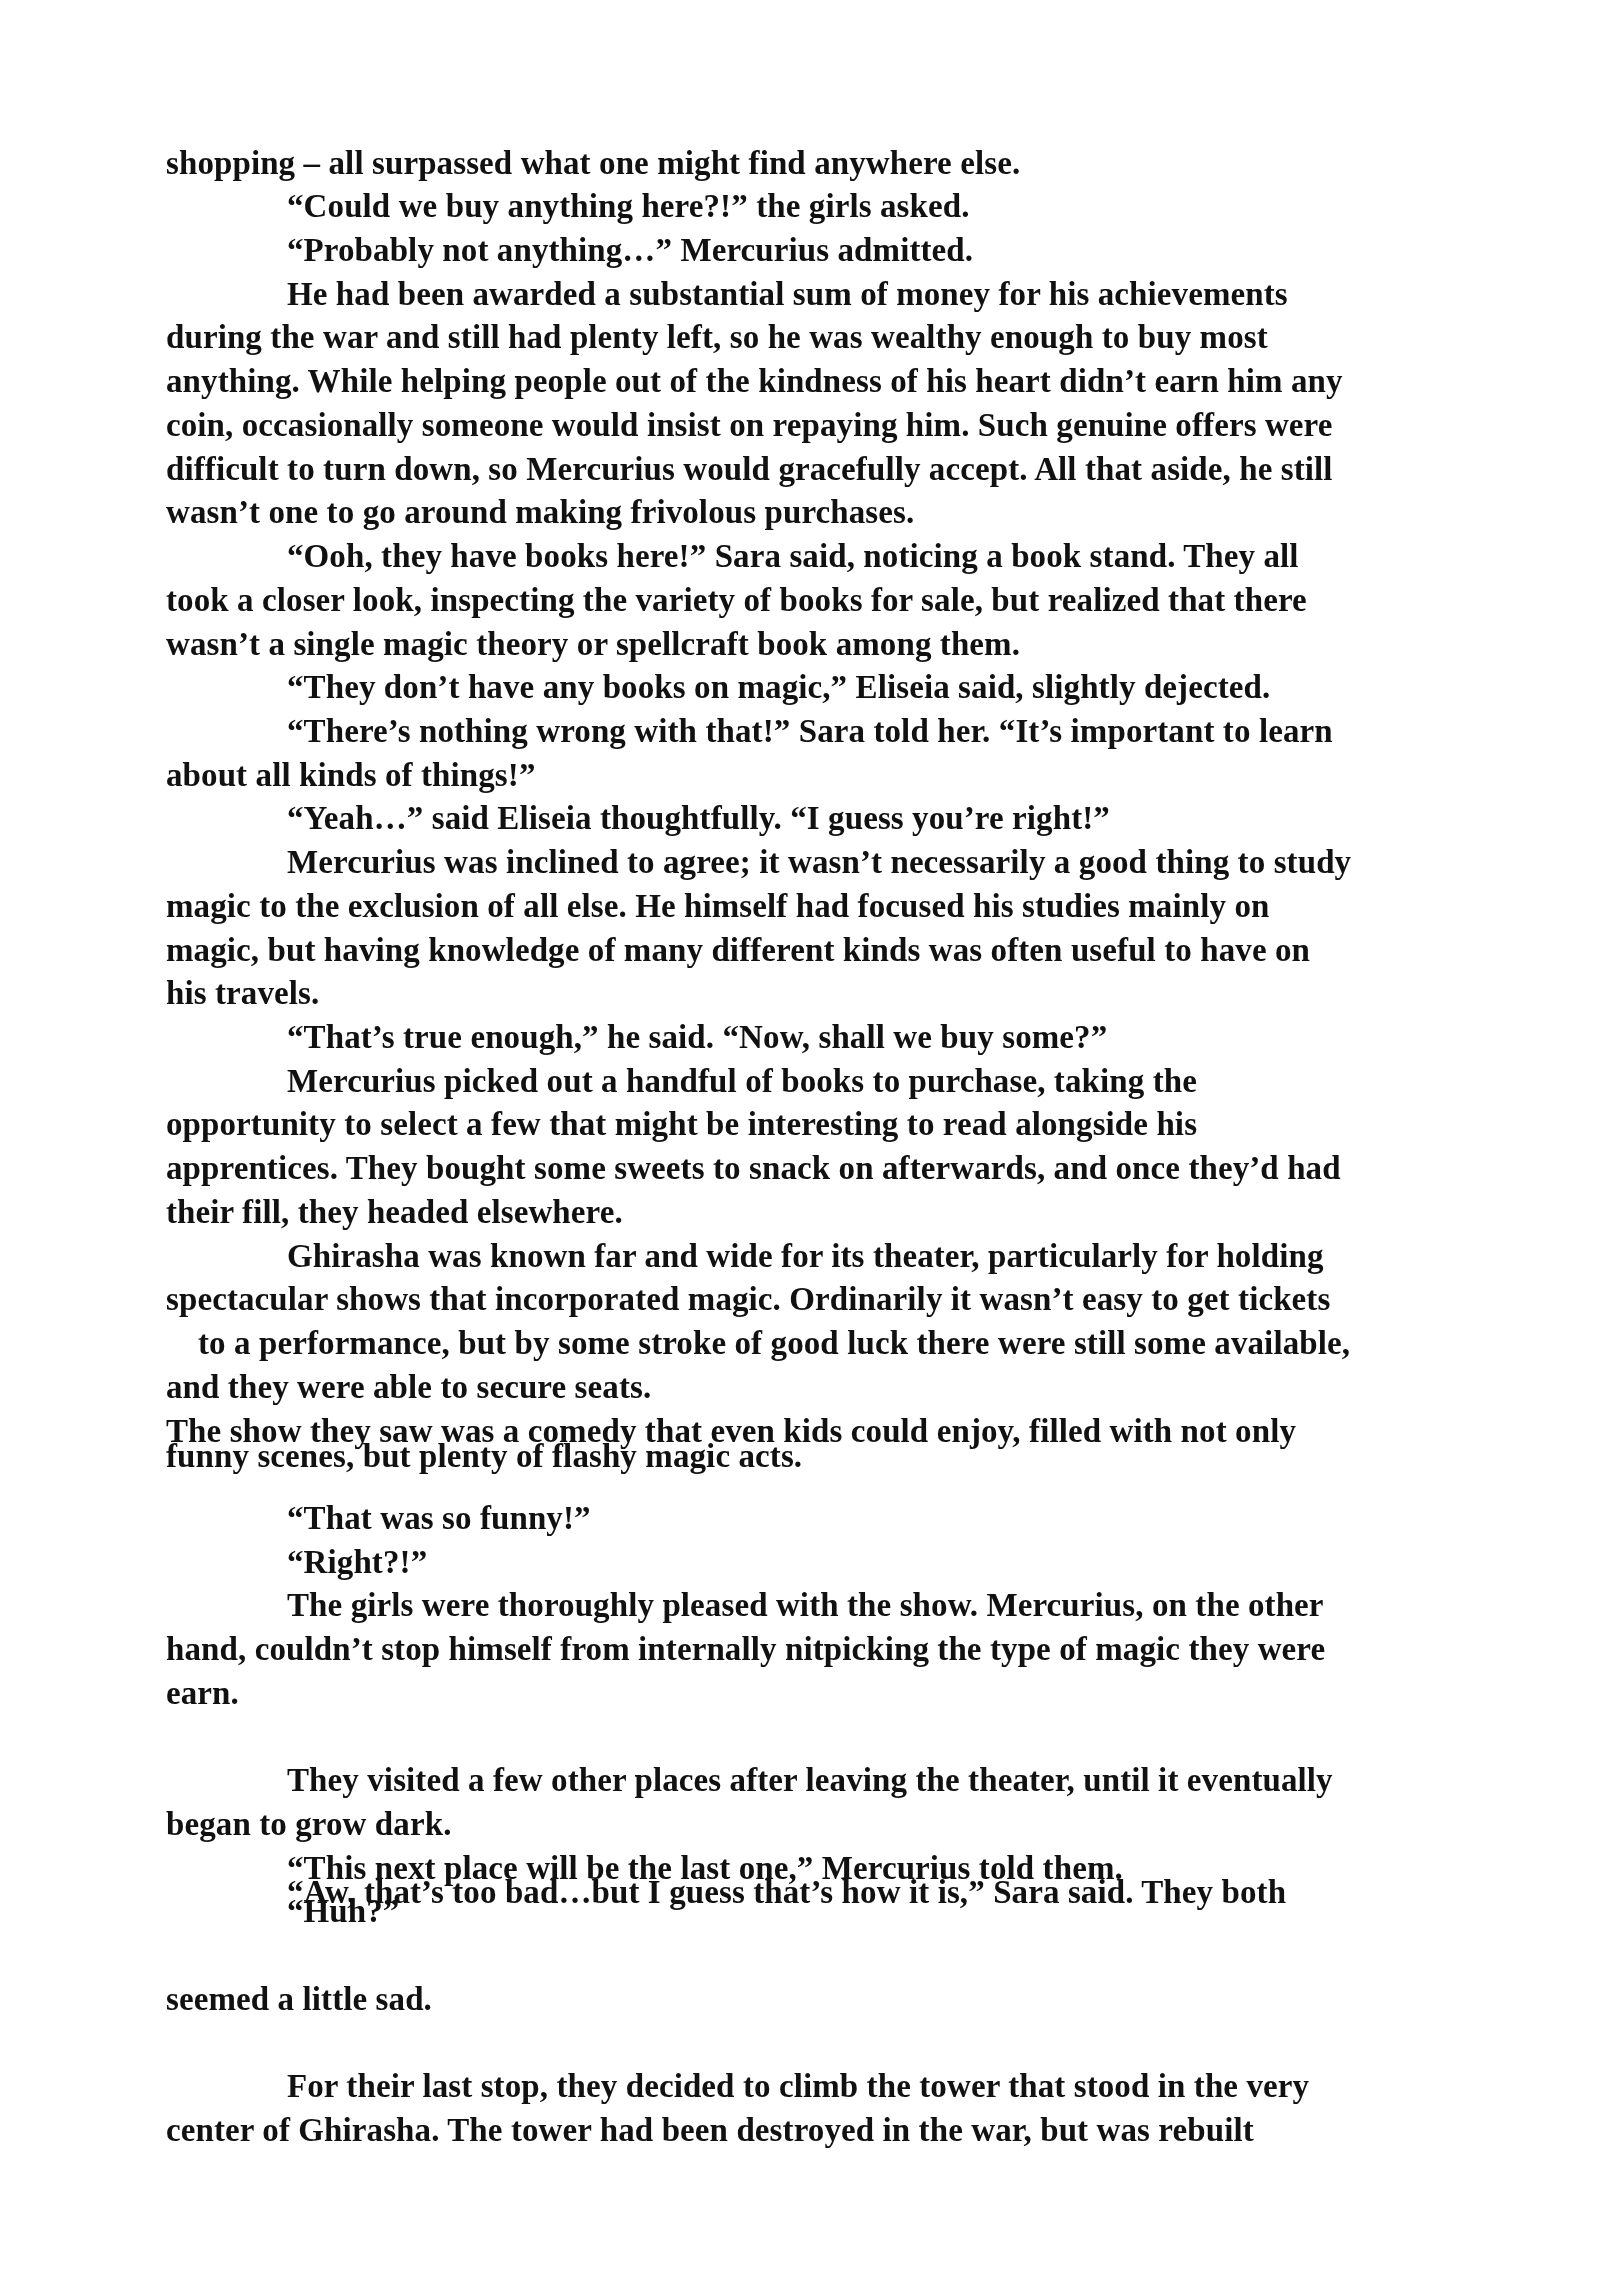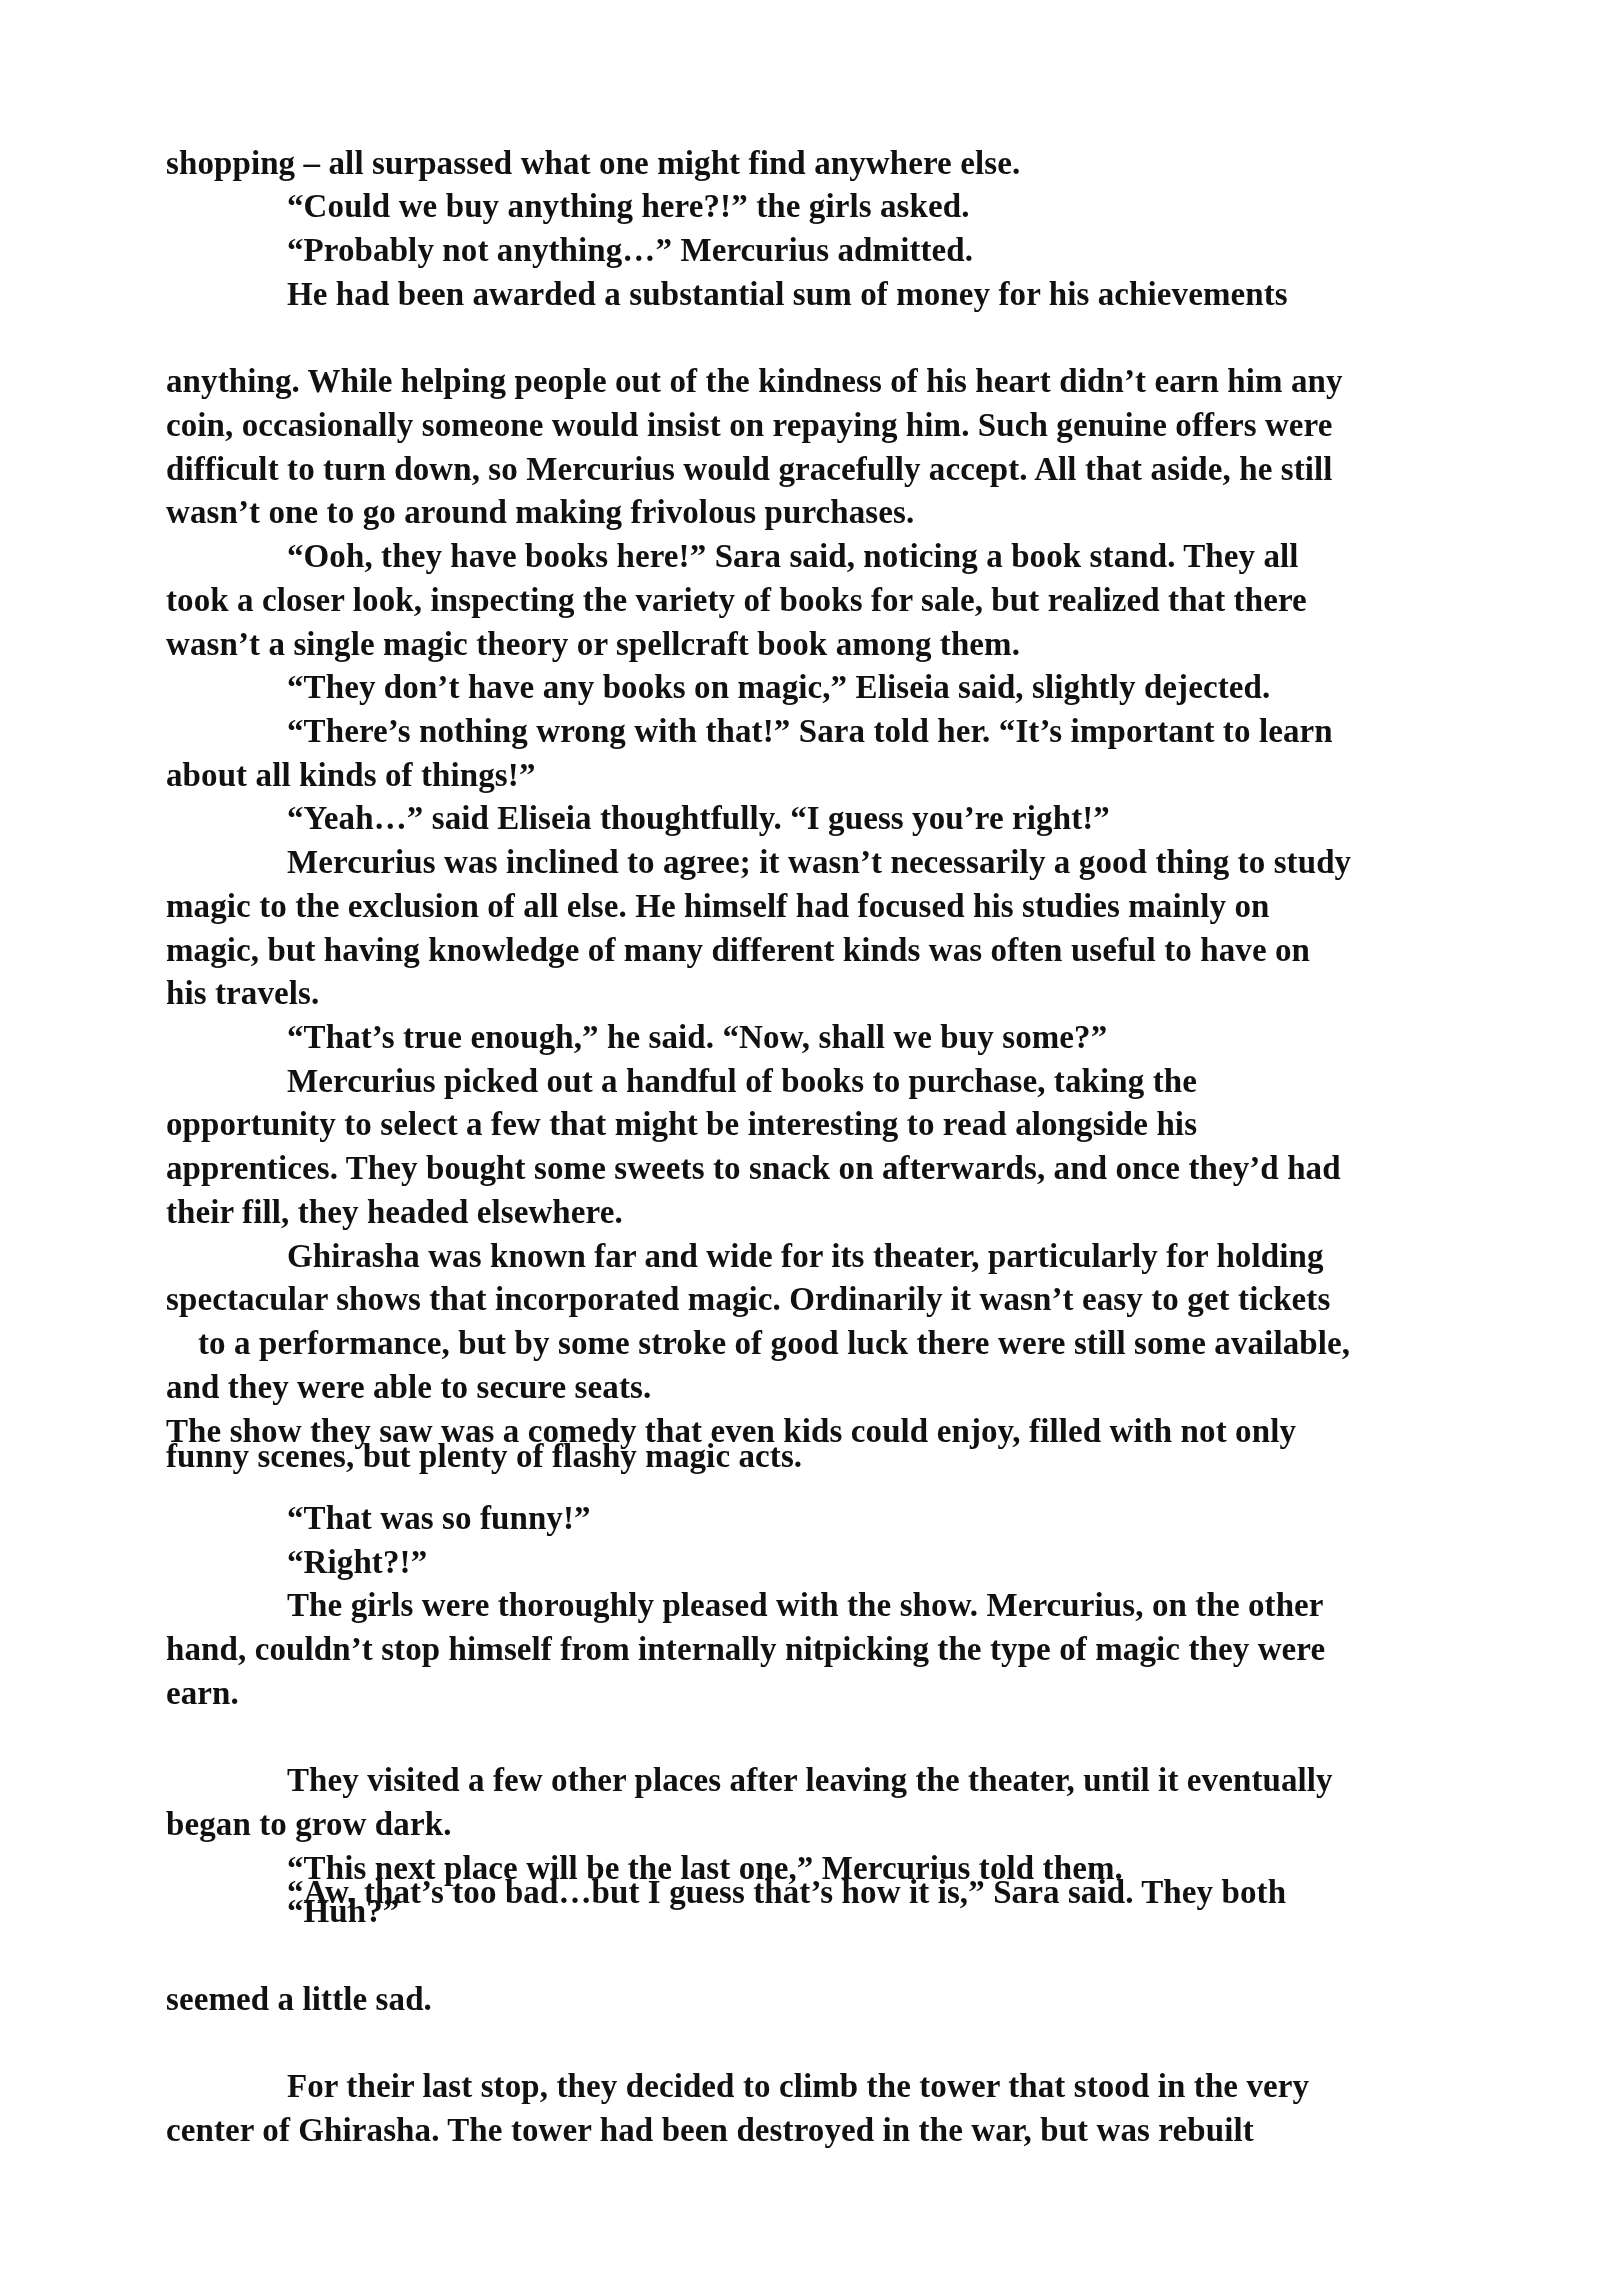--- a/index.html
+++ b/index.html
@@ -19,20 +19,21 @@
   .indent { left:287px; }
 </style>
 </head>
 <body>
 
 <div class="page" id="page">
     <div class="line" style="top: 141px;">shopping – all surpassed what one might find anywhere else.</div>
     <div class="line indent" style="top: 184px;">“Could we buy anything here?!” the girls asked.</div>
     <div class="line indent" style="top: 228px;">“Probably not anything…” Mercurius admitted.</div>
     <div class="line indent" style="top: 272px;">He had been awarded a substantial sum of money for his achievements</div>
+    <div class="line" style="top: 315px;">during the war and still had plenty left, so he was wealthy enough to buy most</div>
     <div class="line" style="top: 359px;">anything. While helping people out of the kindness of his heart didn’t earn him any</div>
     <div class="line" style="top: 403px;">coin, occasionally someone would insist on repaying him. Such genuine offers were</div>
     <div class="line" style="top: 447px;">difficult to turn down, so Mercurius would gracefully accept. All that aside, he still</div>
     <div class="line" style="top: 490px;">wasn’t one to go around making frivolous purchases.</div>
     <div class="line indent" style="top: 534px;">“Ooh, they have books here!” Sara said, noticing a book stand. They all</div>
     <div class="line" style="top: 578px;">took a closer look, inspecting the variety of books for sale, but realized that there</div>
     <div class="line" style="top: 622px;">wasn’t a single magic theory or spellcraft book among them.</div>
     <div class="line indent" style="top: 665px;">“They don’t have any books on magic,” Eliseia said, slightly dejected.</div>
     <div class="line indent" style="top: 709px;">“There’s nothing wrong with that!” Sara told her. “It’s important to learn</div>
     <div class="line" style="top: 753px;">about all kinds of things!”</div>

